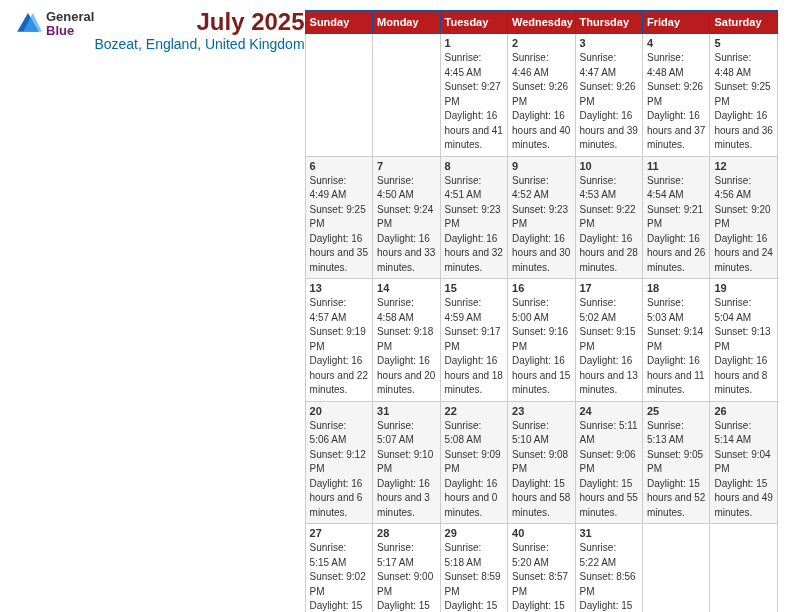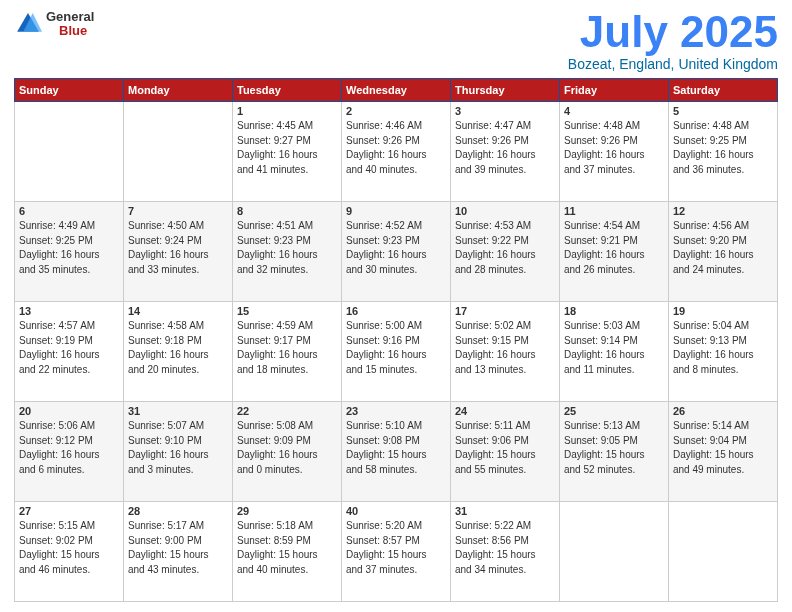--- a/index.html
+++ b/index.html
@@ -8,53 +8,52 @@
       height: 612px;
       font-family: Arial, sans-serif;
       background: #fff;
       overflow: hidden;
     }
     .page {
       width: 792px;
       height: 612px;
       padding: 10px 14px 10px 14px;
       display: flex;
-      flex-direction: column;
     }
     .header {
       display: flex;
       justify-content: space-between;
       align-items: flex-start;
       margin-bottom: 6px;
     }
     .logo {
       display: flex;
       align-items: center;
       gap: 4px;
     }
     .logo-text {
       display: flex;
       flex-direction: column;
       font-size: 13px;
       font-weight: bold;
       line-height: 1.1;
     }
     .logo-general { color: #333; }
-    .logo-blue { color: #b91c1c; margin-left: 13px; }
+    .logo-blue { color: #701a75; }
     .logo-icon {
       width: 28px;
       height: 28px;
     }
     .title-block {
       text-align: right;
     }
     .month-title {
-      font-size: 44px;
-      font-weight: bold;
-      color: #3b82f6;
+      font-size: 24px;
+      font-weight: bold;
+      color: #7f1d1d;
       line-height: 1;
     }
     .location {
       font-size: 14px;
       color: #0369a1;
       margin-top: 2px;
     }
     .calendar {
       flex: 1;
       border: 1px solid #ccc;

